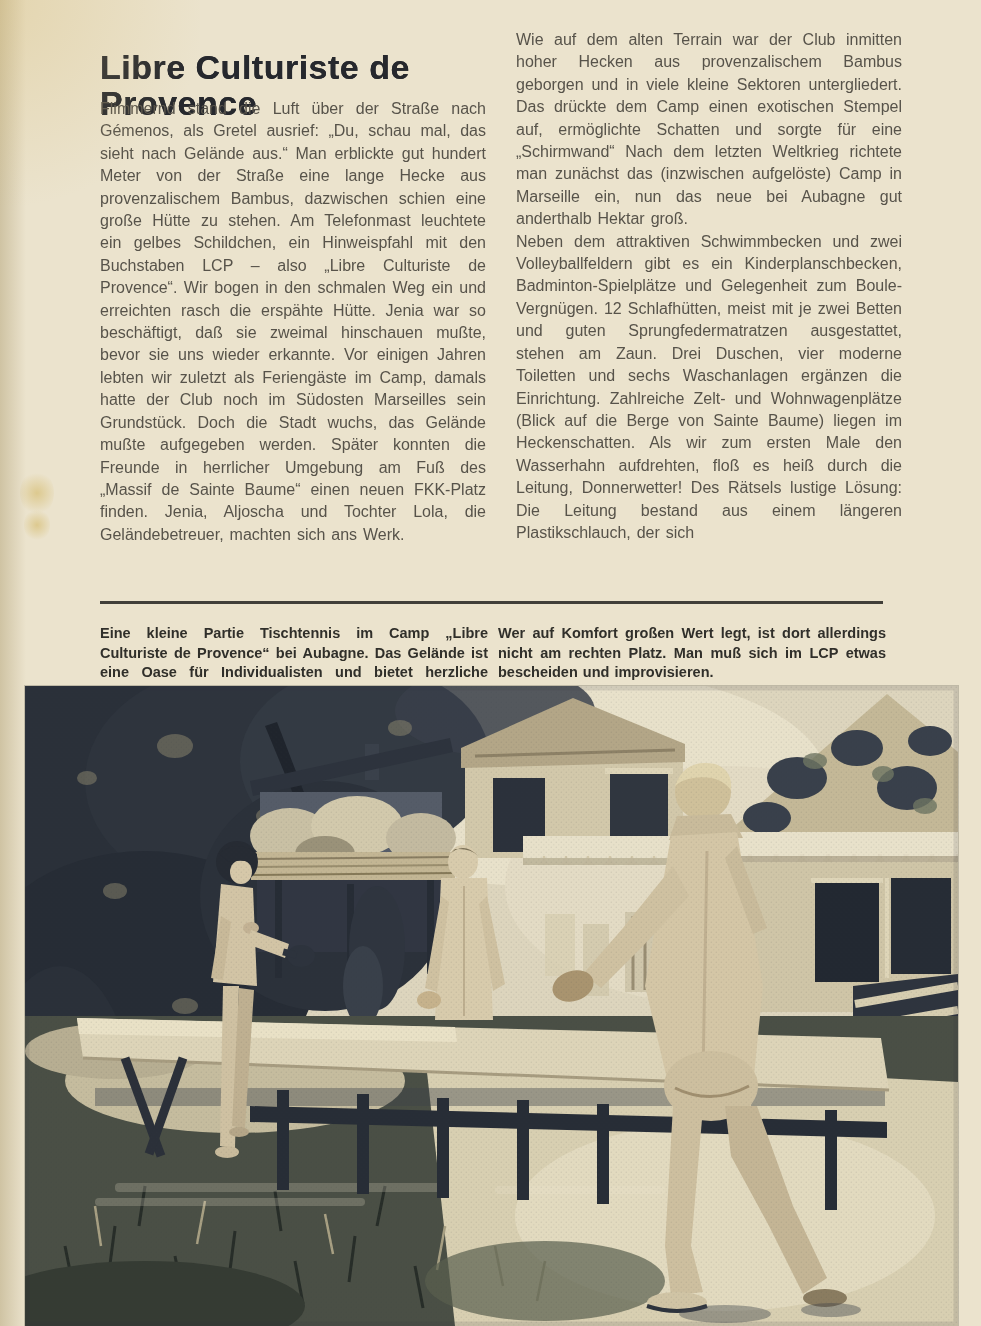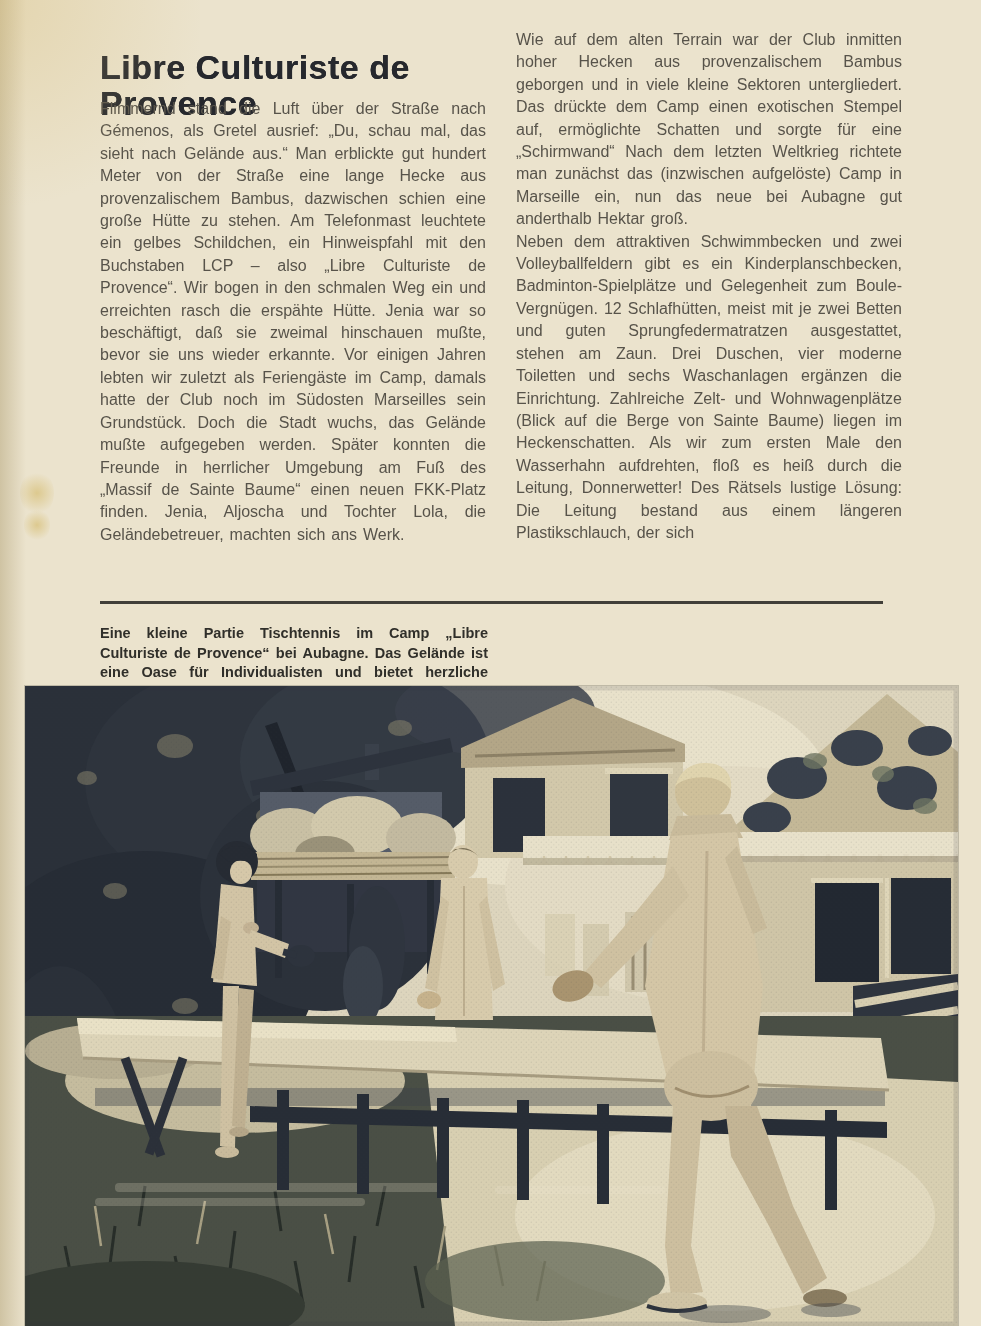--- a/index.html
+++ b/index.html
@@ -69,20 +69,21 @@
   </div>
 
   <div class="body-text col-right">
     <p>Wie auf dem alten Terrain war der Club inmitten hoher Hecken aus provenzalischem Bambus geborgen und in viele kleine Sektoren untergliedert. Das drückte dem Camp einen exotischen Stempel auf, ermöglichte Schatten und sorgte für eine „Schirmwand“ Nach dem letzten Weltkrieg richtete man zunächst das (inzwischen aufgelöste) Camp in Marseille ein, nun das neue bei Aubagne gut anderthalb Hektar groß.</p>
     <p>Neben dem attraktiven Schwimmbecken und zwei Volleyballfeldern gibt es ein Kinderplanschbecken, Badminton-Spielplätze und Gelegenheit zum Boule-Vergnügen. 12 Schlafhütten, meist mit je zwei Betten und guten Sprungfedermatratzen ausgestattet, stehen am Zaun. Drei Duschen, vier moderne Toiletten und sechs Waschanlagen ergänzen die Einrichtung. Zahlreiche Zelt- und Wohnwagenplätze (Blick auf die Berge von Sainte Baume) liegen im Heckenschatten. Als wir zum ersten Male den Wasserhahn aufdrehten, floß es heiß durch die Leitung, Donnerwetter! Des Rätsels lustige Lösung: Die Leitung bestand aus einem längeren Plastikschlauch, der sich</p>
   </div>
 
   <div class="rule"></div>
 
   <div class="caption caption-left">Eine kleine Partie Tischtennis im Camp „Libre Culturiste de Provence“ bei Aubagne. Das Gelände ist eine Oase für Individualisten und bietet herzliche Gastfreundschaft.</div>
+  <div class="caption caption-right">Wer auf Komfort großen Wert legt, ist dort allerdings nicht am rechten Platz. Man muß sich im LCP etwas bescheiden und improvisieren.</div>
 
   <div class="photo">
     <svg viewBox="0 0 933 640" width="933" height="640">
       <defs>
         <pattern id="halftone" width="5" height="5" patternUnits="userSpaceOnUse">
           <circle cx="1.3" cy="1.3" r="0.8" fill="#2b313b" opacity="0.10"></circle>
           <circle cx="3.8" cy="3.8" r="0.7" fill="#2b313b" opacity="0.08"></circle>
         </pattern>
       </defs>
 

